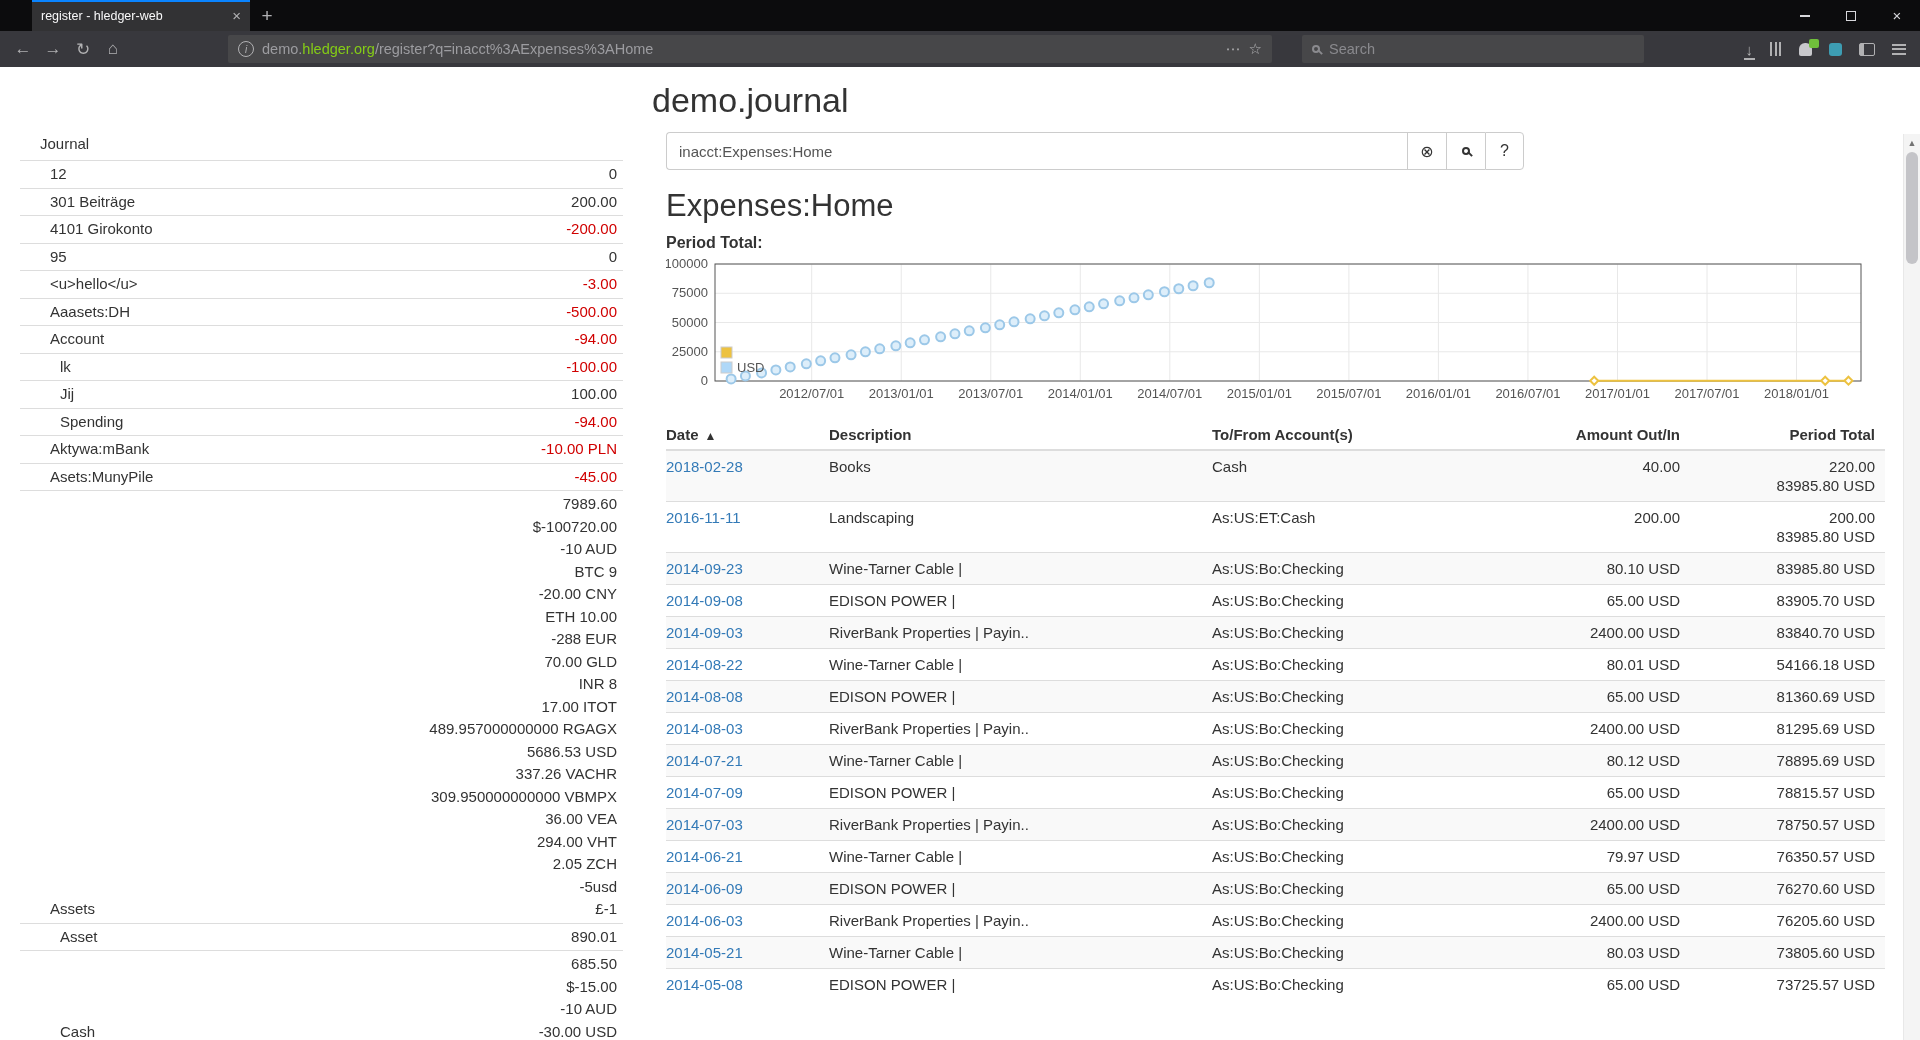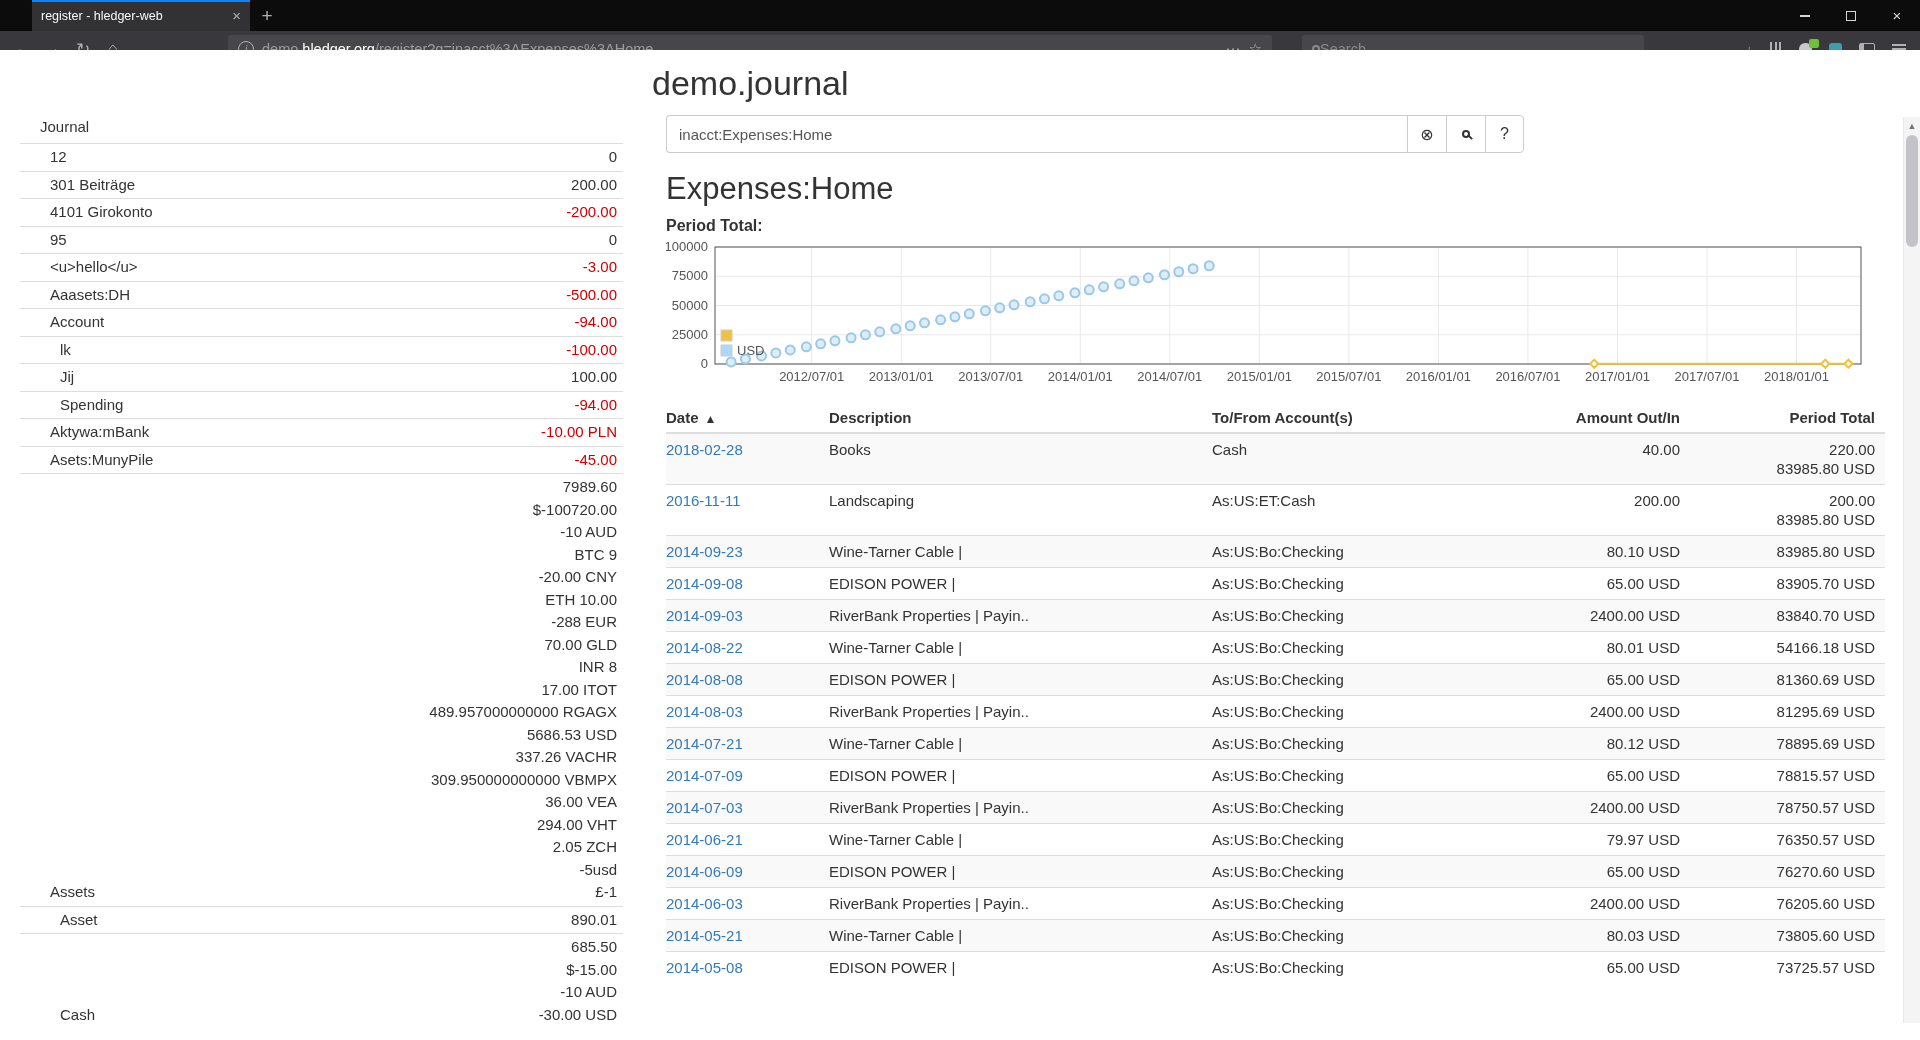--- a/index.html
+++ b/index.html
@@ -20,43 +20,43 @@
   .maxi { display:inline-block; width:10px; height:10px; border:1.5px solid #d7d7db; }
 
   .toolbar { height:36px; background:#38383d; display:flex; align-items:center; padding:0 8px; }
   .navbtn { width:30px; height:30px; display:flex; align-items:center; justify-content:center;
             color:#b1b1b3; font-size:17px; }
   .urlbar { width:1044px; height:28px; margin-left:100px; background:#474749; border-radius:2px;
             display:flex; align-items:center; padding:0 10px; color:#9c9ca0; font-size:14.5px; gap:8px; }
   .circle-i { width:16px; height:16px; border-radius:50%; border:1px solid #b1b1b3; color:#b1b1b3;
               font-size:10px; font-style:italic; display:flex; align-items:center; justify-content:center; flex:0 0 auto; }
   .url-text { flex:1; white-space:nowrap; overflow:hidden; }
-  .url-domain { color:#ffffff;text-align:right; }
+  .url-domain { color:#84cc16;text-align:right; }
   .urlbar .right-ic { color:#b1b1b3; font-size:15px; }
   .searchbar { width:342px; height:28px; margin-left:30px; background:#474749; border-radius:2px;
-               display:flex; align-items:center; padding:0 10px; color:#8a8a8e; font-size:14.5px; }
+               display:flex; align-items:center; padding:0 10px; color:#8a8a8e; font-size:14.5px; gap:9px; }
   .mag { display:inline-block; width:8px; height:8px; border:2px solid currentColor; border-radius:50%; position:relative; }
   .mag::after { content:''; position:absolute; width:6px; height:2px; background:currentColor;
                 transform:rotate(45deg); right:-5px; bottom:-2px; }
   .tool-icons { margin-left:auto; display:flex; align-items:center; gap:17px; margin-right:6px; }
   .ticon { color:#b1b1b3; display:flex; align-items:center; justify-content:center; }
   .dl { position:relative; font-size:15px; line-height:1; }
   .dl::after { content:''; position:absolute; left:-2px; right:-2px; bottom:-3px; height:2px; background:#b1b1b3; }
   .lib { width:12px; height:14px;
          background-image:linear-gradient(90deg,#b1b1b3 0 2px,transparent 2px 5px,#b1b1b3 5px 7px,transparent 7px 9px,#b1b1b3 9px 11px,transparent 11px); }
   .ghost { width:13px; height:13px; background:#c8c8cc; border-radius:6px 6px 2px 2px; position:relative; }
   .gbadge { position:absolute; top:-4px; right:-7px; width:10px; height:9px; background:#70bf3b; border-radius:2px; }
   .ext2 { width:13px; height:13px; border-radius:3px; background:#3d9db3; }
   .sbicon { width:16px; height:13px; border:1.5px solid #b1b1b3; border-radius:2px; position:relative; }
   .sbicon::before { content:''; position:absolute; left:0; top:0; bottom:0; width:4px; background:#b1b1b3; }
   .ham { width:14px; height:11px; border-top:2px solid #b1b1b3; border-bottom:2px solid #b1b1b3; position:relative; }
   .ham::after { content:''; position:absolute; left:0; right:0; top:2.5px; height:2px; background:#b1b1b3; }
 
   
-  .page { position:absolute; top:50px; left:0; width:1920px; height:973px; background:#fff; overflow:hidden; color:#333; }
+  .page { position:absolute; top:67px; left:0; width:1920px; height:973px; background:#fff; overflow:hidden; color:#333; }
   h1.ptitle { position:absolute; left:652px; top:14px; font-size:34px; font-weight:400; color:#333; }
 
   .sidebar { position:absolute; left:20px; top:68px; width:603px; font-size:15px; }
   .sb-title { padding:0 0 8px 20px; color:#333; }
   .sb-row { display:flex; align-items:flex-end; border-top:1px solid #ddd; padding:2px 6px 2px 0; line-height:22.5px; }
   .sb-name { color:#333; white-space:nowrap; }
   .sb-amts { margin-left:auto; text-align:right; }
   .neg { color:#d00000; }
 
   .main { position:absolute; left:666px; top:65px; width:1219px; }

